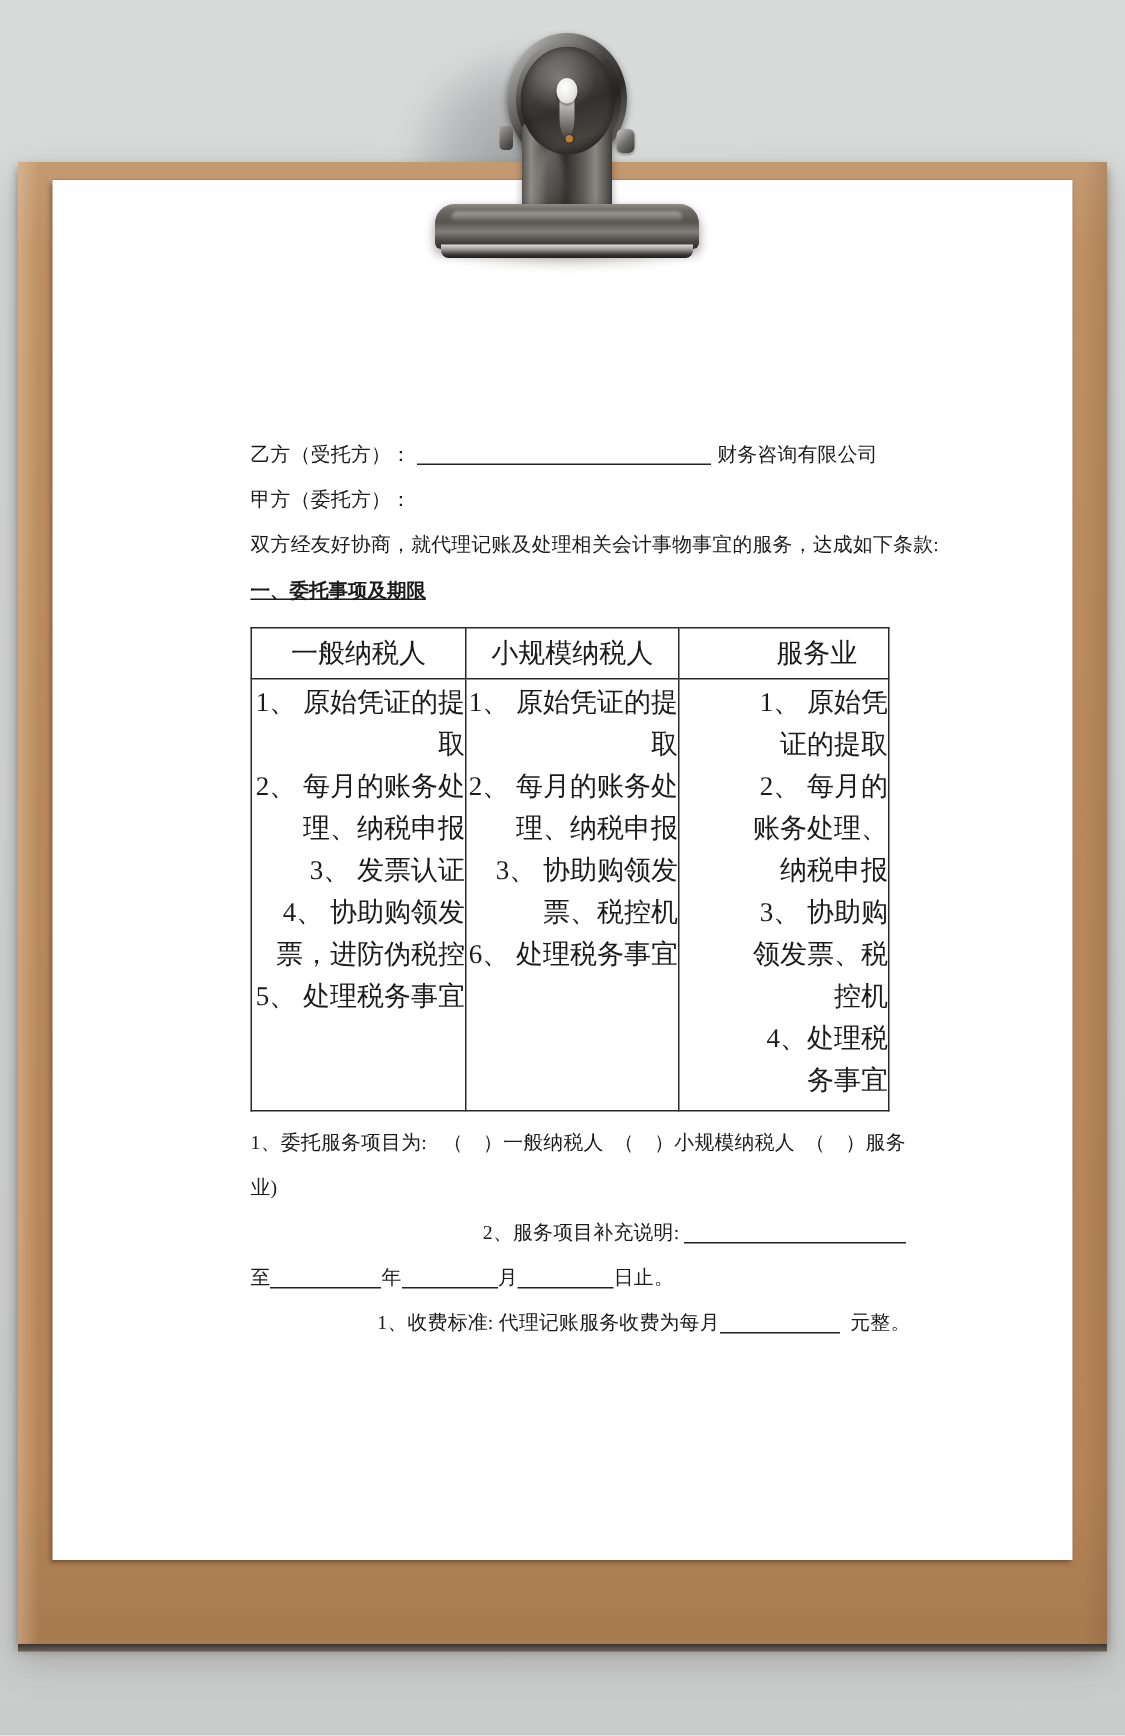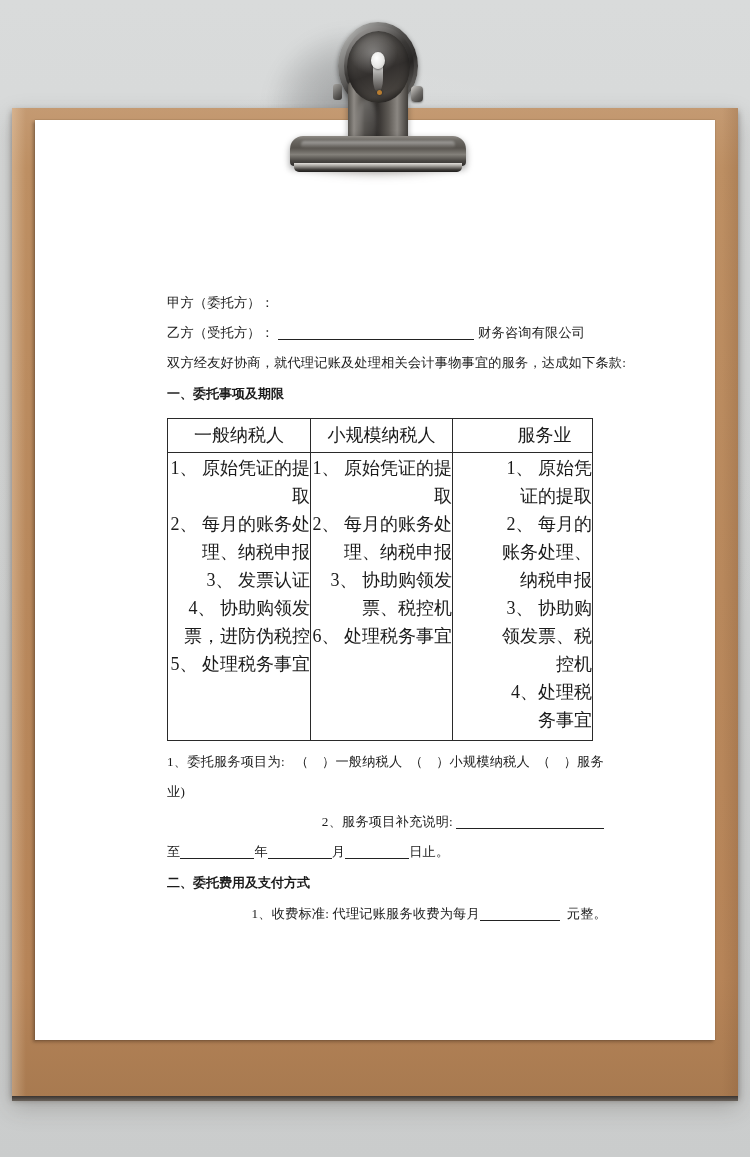--- a/index.html
+++ b/index.html
@@ -287,46 +287,46 @@
     padding: 2px 0 3px 0;
     height: 32px;
     vertical-align: middle;
   }
   table.svc td.body { height: 215px; text-align: right; }
   table.svc .col1 { width: 143px; }
   table.svc .col2 { width: 142px; }
   table.svc .col3 { width: 140px; padding-left: 44px; }
   .cell-item { white-space: normal; padding-left: 1px; }
 
-  .sec-head { font-weight: bold; font-size: 13px; line-height: 32px; }
+  .sec-head { font-weight: bold; font-size: 13px; line-height: 32px; text-decoration: underline; }
 
   .para-indent { padding-left: 14px; text-align: right; }
 </style>
 </head>
 <body>
 
 <div class="backdrop"></div>
 <div class="backdrop-vignette"></div>
 <div class="clip-cast-shadow"></div>
 
 <div class="clipboard">
   <div class="clipboard-left-sheen"></div>
   <div class="clipboard-right-sheen"></div>
   <div class="clipboard-bottom-edge"></div>
 
   <div class="paper">
     <div class="doc">
       <div class="doc-inner">
 
         <div class="line">
+          <span>乙方（受托方）：</span><span class="blank-long"></span><span>财务咨询有限公司</span>
+        </div>
+
+        <div class="line">
           <span>甲方（委托方）：</span>
-        </div>
-
-        <div class="line">
-          <span>乙方（受托方）：</span><span class="blank-long"></span><span>财务咨询有限公司</span>
         </div>
 
         <div class="line">
           <span>双方经友好协商，就代理记账及处理相关会计事物事宜的服务，达成如下条款:</span>
         </div>
 
         <div class="sec-head">
           <span>一、委托事项及期限</span>
         </div>
 
@@ -372,23 +372,20 @@
 
         <div class="line para-indent">
           <span>2、服务项目补充说明:</span><span class="blank-med"></span>
         </div>
 
 
         <div class="line">
           <span>至</span><span class="blank-s1"></span><span>年</span><span class="blank-s2"></span><span>月</span><span class="blank-s2"></span><span>日止。</span>
         </div>
 
-        <div class="sec-head">
-          <span>二、委托费用及支付方式</span>
-        </div>
 
         <div class="line para-indent">
           <span>1、收费标准: 代理记账服务收费为每月</span><span class="blank-fee"></span>&nbsp;&nbsp;<span>元整。</span>
         </div>
 
       </div>
     </div>
   </div>
 </div>
 

